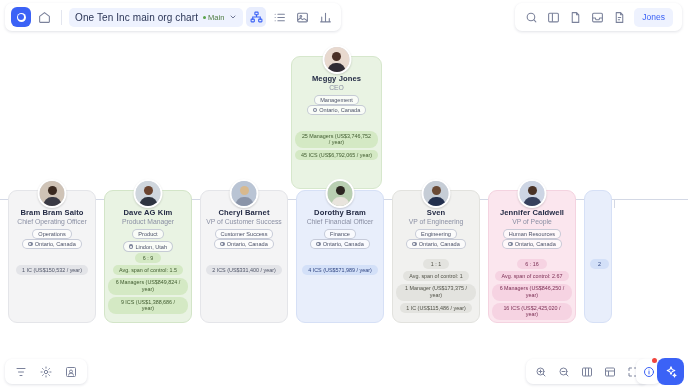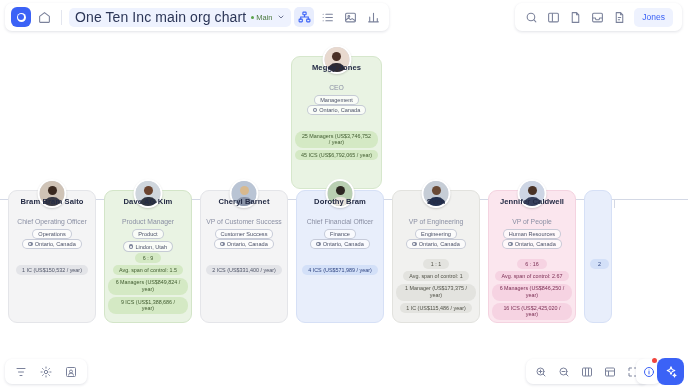--- a/index.html
+++ b/index.html
@@ -23,21 +23,21 @@
     width:20px;height:20px;border-radius:5px;display:flex;align-items:center;
     justify-content:center;color:#7b829b;cursor:pointer;flex:0 0 auto;
   }
   .tb-btn.active{background:#e8edfd;color:#3b62f6;}
   .tb-btn svg{display:block;}
   .divider{width:1px;height:15px;background:#e3e6ef;margin:0 4px;flex:0 0 auto;}
   .chartname{
     display:flex;align-items:center;gap:5px;background:#eef2fe;border-radius:5px;
     height:19px;padding:0 6px;cursor:pointer;
   }
-  .chartname .nm{font-size:14px;color:#2c3657;white-space:nowrap;letter-spacing:.1px;}
+  .chartname .nm{font-size:10px;color:#2c3657;white-space:nowrap;letter-spacing:.1px;}
   .chartname .branch{font-size:7.5px;color:#4c7a3f;display:flex;align-items:center;gap:2px;}
   .dotg{width:3px;height:3px;border-radius:50%;background:#5aa34a;display:inline-block;}
   .chev{width:8px;height:8px;color:#6f7694;}
   .sync{
     font-size:8.5px;color:#3b62f6;background:#eef2fe;border-radius:5px;height:19px;
     display:flex;align-items:center;padding:0 8px;margin:0 3px;cursor:pointer;
   }
   .create{
     font-size:8.5px;color:#fff;background:#3b62f6;border-radius:6px;height:21px;
     display:flex;align-items:center;padding:0 10px;cursor:pointer;white-space:nowrap;
@@ -71,21 +71,21 @@
 
   .avatar{
     position:absolute;left:50%;top:-12px;transform:translateX(-50%);
     width:25px;height:25px;border-radius:50%;border:2px solid #fff;overflow:hidden;
     box-shadow:0 1px 2px rgba(0,0,0,.16);background:#cfd2dc;
   }
   .avatar .sky{position:absolute;inset:0;}
   .avatar .head{position:absolute;left:50%;top:5px;transform:translateX(-50%);width:9px;height:9px;border-radius:50%;}
   .avatar .body{position:absolute;left:50%;bottom:-2px;transform:translateX(-50%);width:18px;height:11px;border-radius:9px 9px 3px 3px;}
 
-  .c-name{position:absolute;left:3px;right:3px;top:6px;text-align:center;font-size:7.6px;color:#242b45;font-weight:bold;letter-spacing:.1px;}
+  .c-name{position:absolute;left:3px;right:3px;top:17px;text-align:center;font-size:7.6px;color:#242b45;font-weight:bold;letter-spacing:.1px;}
   .c-title{position:absolute;left:3px;right:3px;top:27px;text-align:center;font-size:6.8px;color:#8b90a4;}
   .tagrow{position:absolute;left:3px;right:3px;top:38px;display:flex;flex-wrap:wrap;gap:2px;justify-content:center;}
   .tag{
     font-size:5.6px;color:#4b5168;background:rgba(255,255,255,.72);
     border:1px solid rgba(120,130,160,.4);border-radius:7px;padding:1.2px 5px;white-space:nowrap;
   }
   .tag.loc{display:flex;align-items:center;gap:2px;}
   .pinx{width:4.5px;height:4.5px;border-radius:50%;background:#7c8399;display:inline-block;position:relative;}
   .pinx::after{content:"";position:absolute;left:1.25px;top:1.25px;width:2px;height:2px;border-radius:50%;background:#fff;}
 

